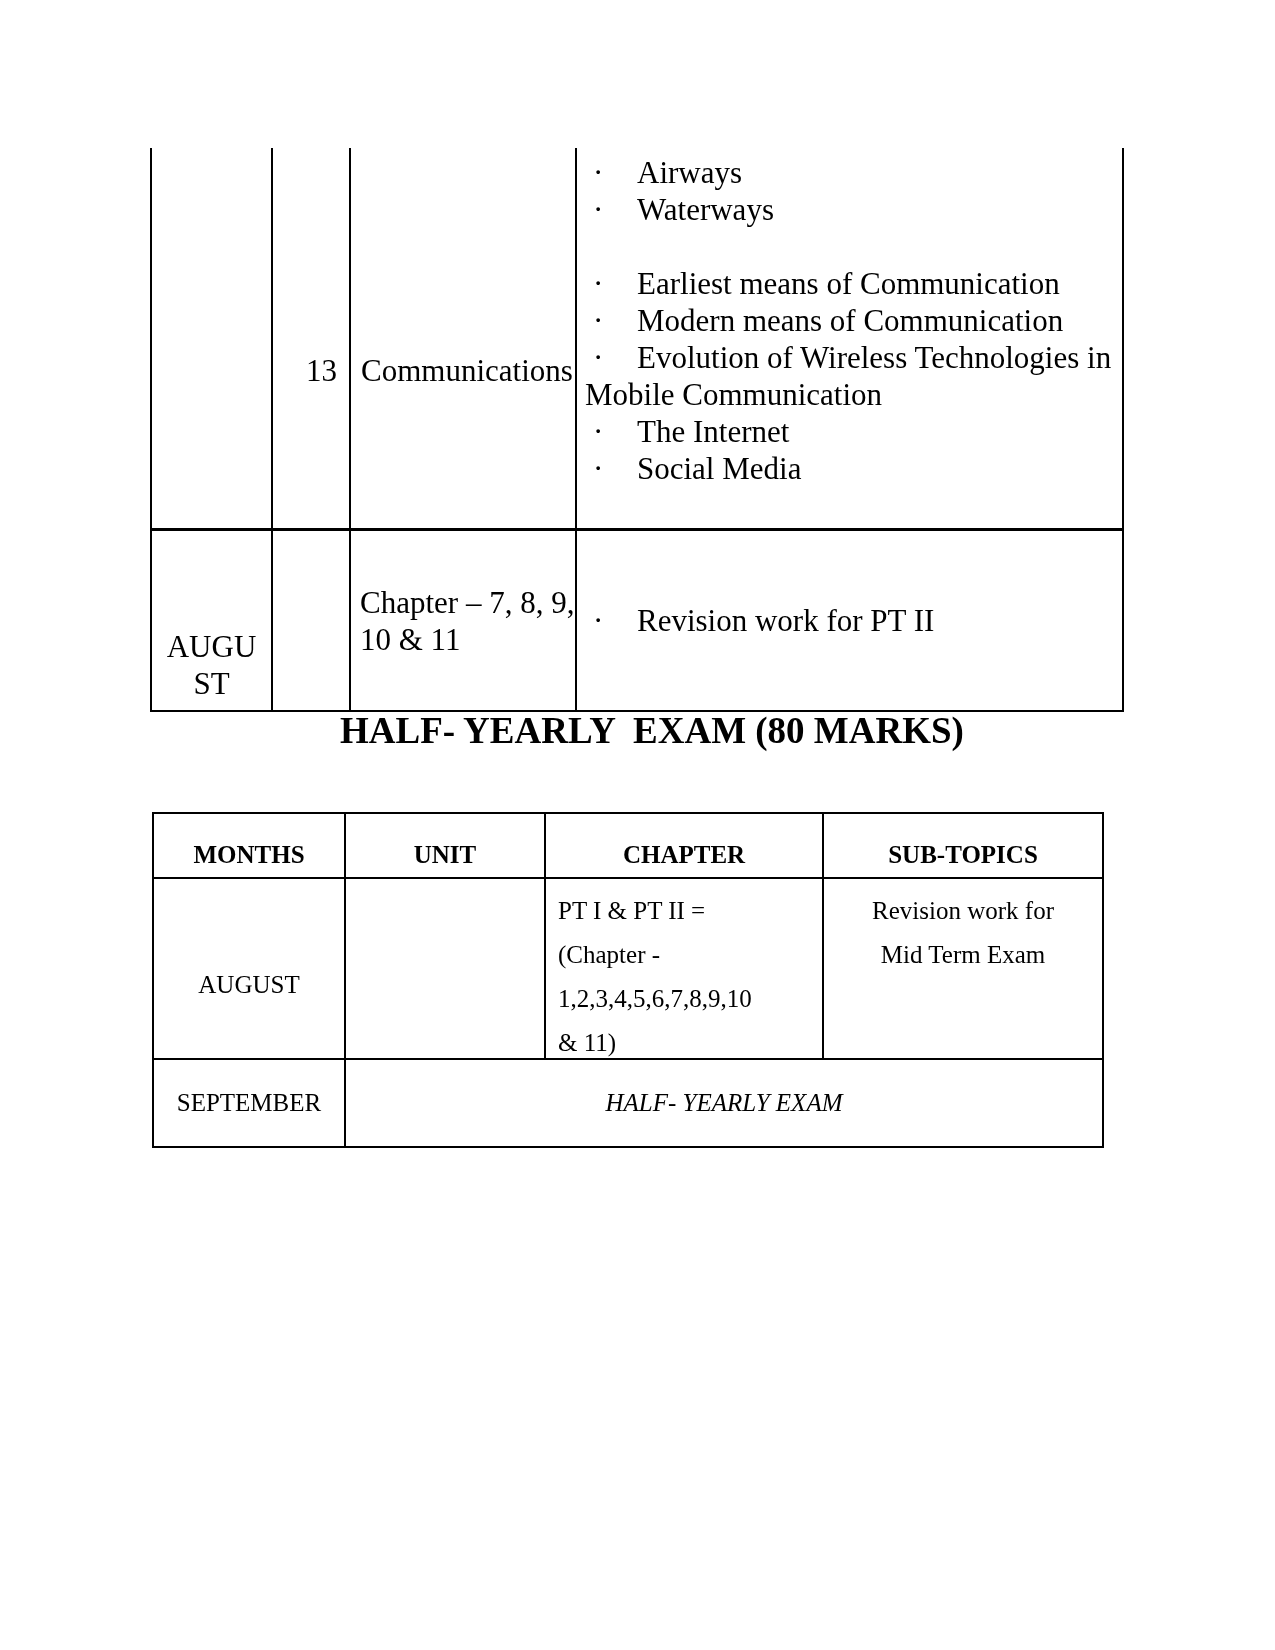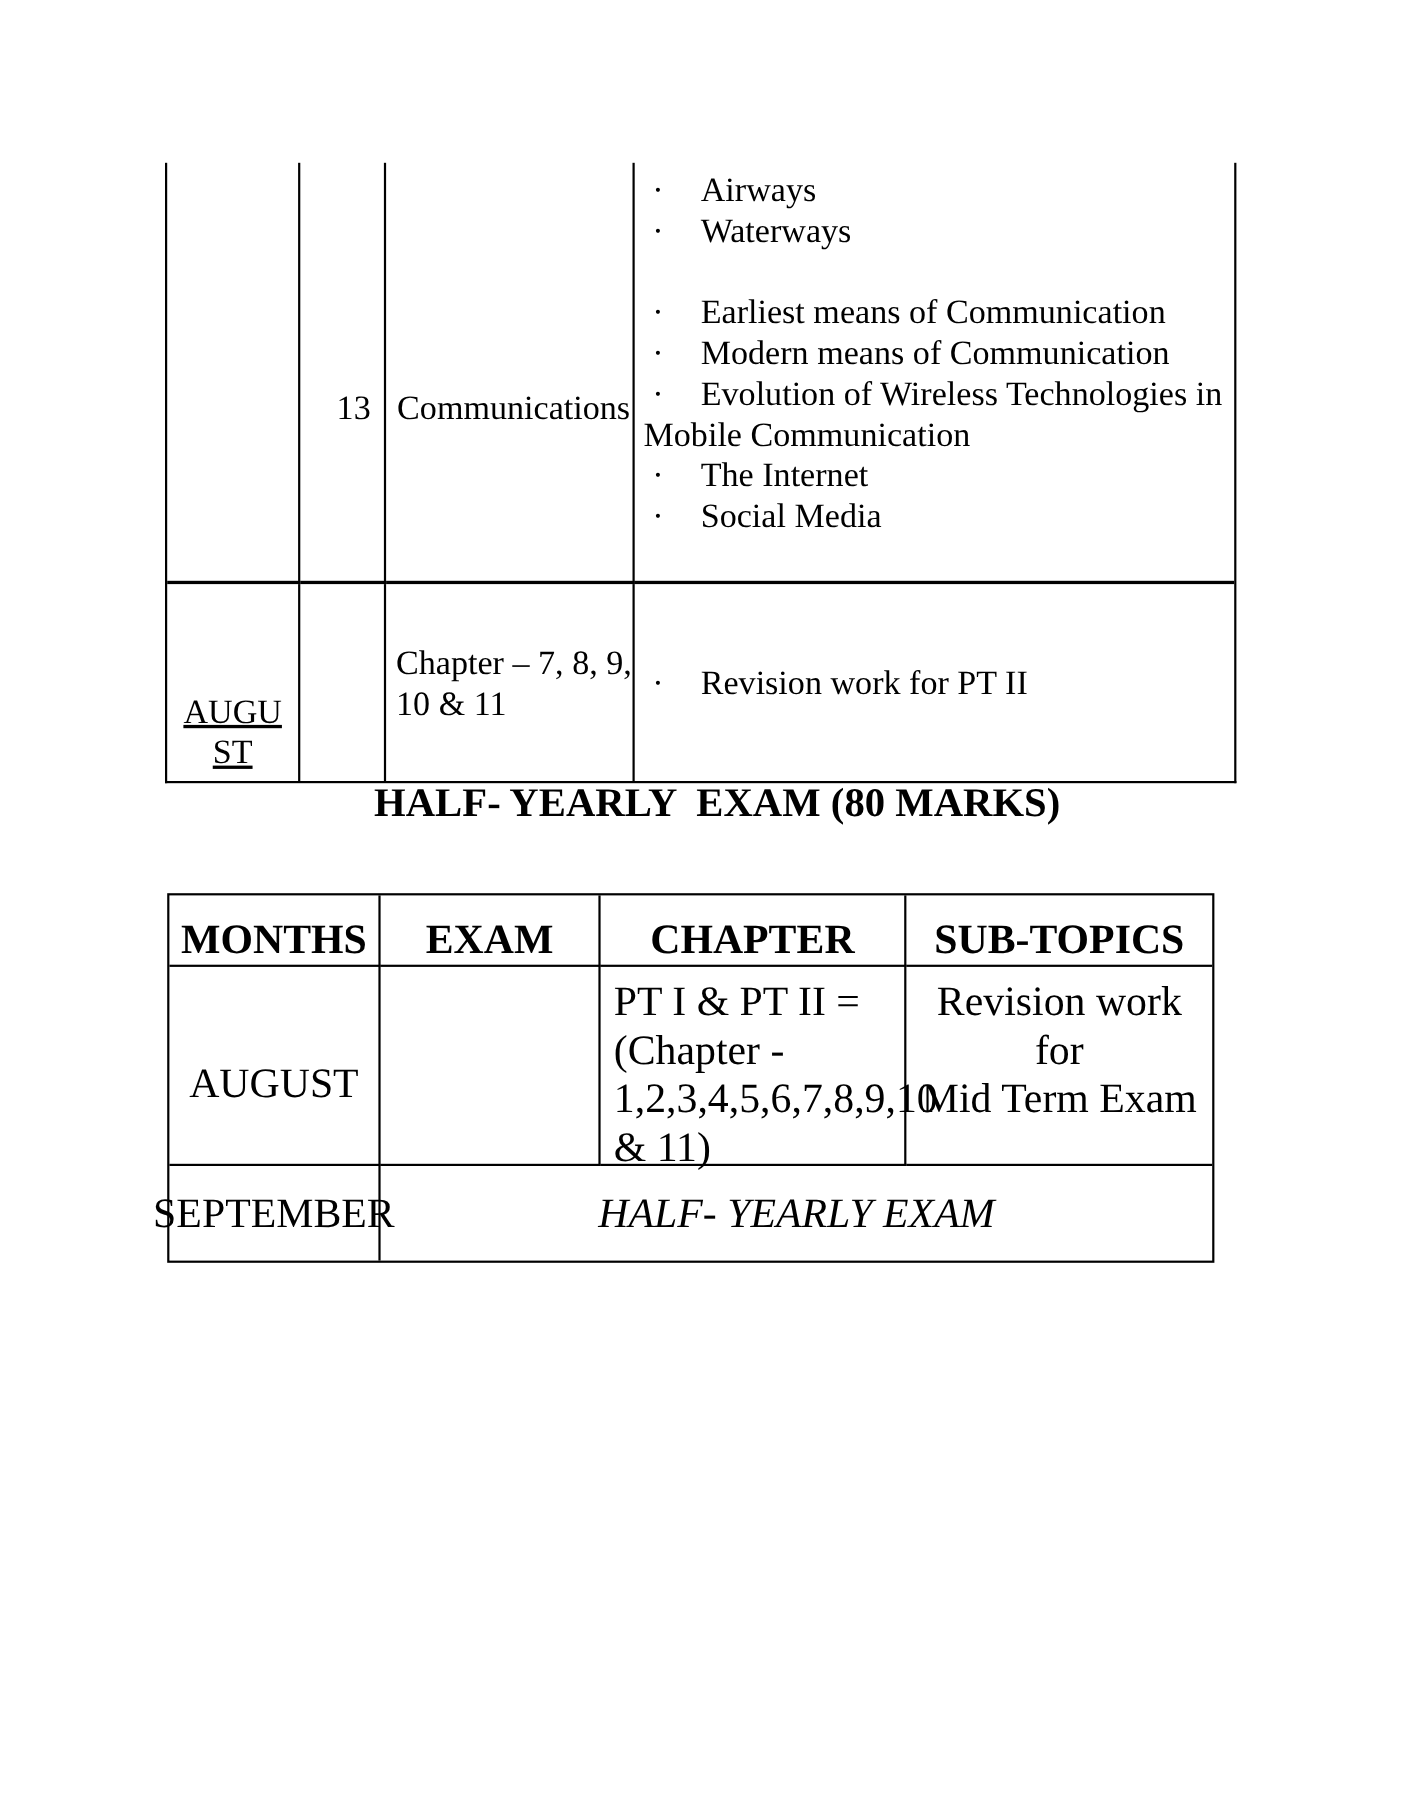--- a/index.html
+++ b/index.html
@@ -22,38 +22,38 @@
   .t1 .cell{box-sizing:border-box;min-width:0;}
   .t1 .bR{border-right:2px solid #000;}
   .t1 .bB{border-bottom:3px solid #000;}
   .t1 .unit-r1{display:flex;justify-content:flex-end;align-items:flex-start;padding:204px 12px 0 0;}
   .t1 .chap-r1{padding:204px 0 0 10px;}
   .t1 .subs-r1{padding:6px 8px 0 8px;}
   .sub-item{position:relative;text-indent:52px;}
   .sub-item .txt{white-space:pre-line;}
   .sub-item .bullet{position:absolute;left:8px;top:0;text-indent:0;}
   .sub-item.gap{margin-top:37px;}
-  .t1 .month-r2{display:flex;align-items:flex-end;justify-content:center;padding-bottom:8px;text-align:center;white-space:pre-line;text-decoration:underline;}
+  .t1 .month-r2{display:flex;align-items:flex-end;justify-content:center;padding-bottom:8px;text-align:center;white-space:pre-line;}
   .t1 .chap-r2{display:flex;align-items:center;padding-left:9px;white-space:pre-line;}
   .t1 .subs-r2{display:flex;align-items:center;padding-left:8px;}
   .t1 .subs-r2 .sub-item{flex:1;}
   
   .heading{
     position:absolute;left:150px;top:708px;width:974px;box-sizing:border-box;
     padding-left:30px;text-align:center;
     font-weight:bold;font-size:37px;line-height:46px;white-space:pre;
   }
   
   .t2{
     position:absolute;left:152px;top:812px;width:952px;height:336px;
     box-sizing:border-box;border:2px solid #000;
     display:grid;
     grid-template-columns:192px 200px 278px 1fr;
     grid-template-rows:65px 181px 1fr;
-    font-size:38px;line-height:44px;
+    font-size:25px;line-height:44px;
   }
   .t2 .cell{box-sizing:border-box;min-width:0;}
   .t2 .bR{border-right:2px solid #000;}
   .t2 .bB{border-bottom:2px solid #000;}
   .t2 .th{font-weight:bold;display:flex;align-items:center;justify-content:center;padding-top:18px;line-height:37px;}
   .t2 .aug{display:flex;align-items:center;justify-content:center;padding-top:32px;}
   .t2 .chap{padding:10px 6px 0 12px;white-space:pre-line;}
   .t2 .subt{padding:10px 6px 12px 6px;text-align:center;white-space:pre-line;}
   .t2 .sep{display:flex;align-items:center;justify-content:center;white-space:nowrap;}
   .t2 .merged{grid-column:2/5;display:flex;align-items:center;justify-content:center;font-style:italic;}
@@ -119,21 +119,21 @@
         <span class="txt">Revision work for PT II</span>
       </div>
     </div>
   </div>
 
   <div class="heading">HALF- YEARLY  EXAM (80 MARKS)</div>
 
   <div class="t2">
 
     <div class="cell bR bB th">MONTHS</div>
-    <div class="cell bR bB th">EXAM</div>
+    <div class="cell bR bB th">UNIT</div>
     <div class="cell bR bB th">CHAPTER</div>
     <div class="cell bB th">SUB-TOPICS</div>
 
     <div class="cell bR bB aug">
       <span>AUGUST</span>
     </div>
     <div class="cell bR bB"></div>
     <div class="cell bR bB chap">PT I &amp; PT II =
 (Chapter -
 1,2,3,4,5,6,7,8,9,10

